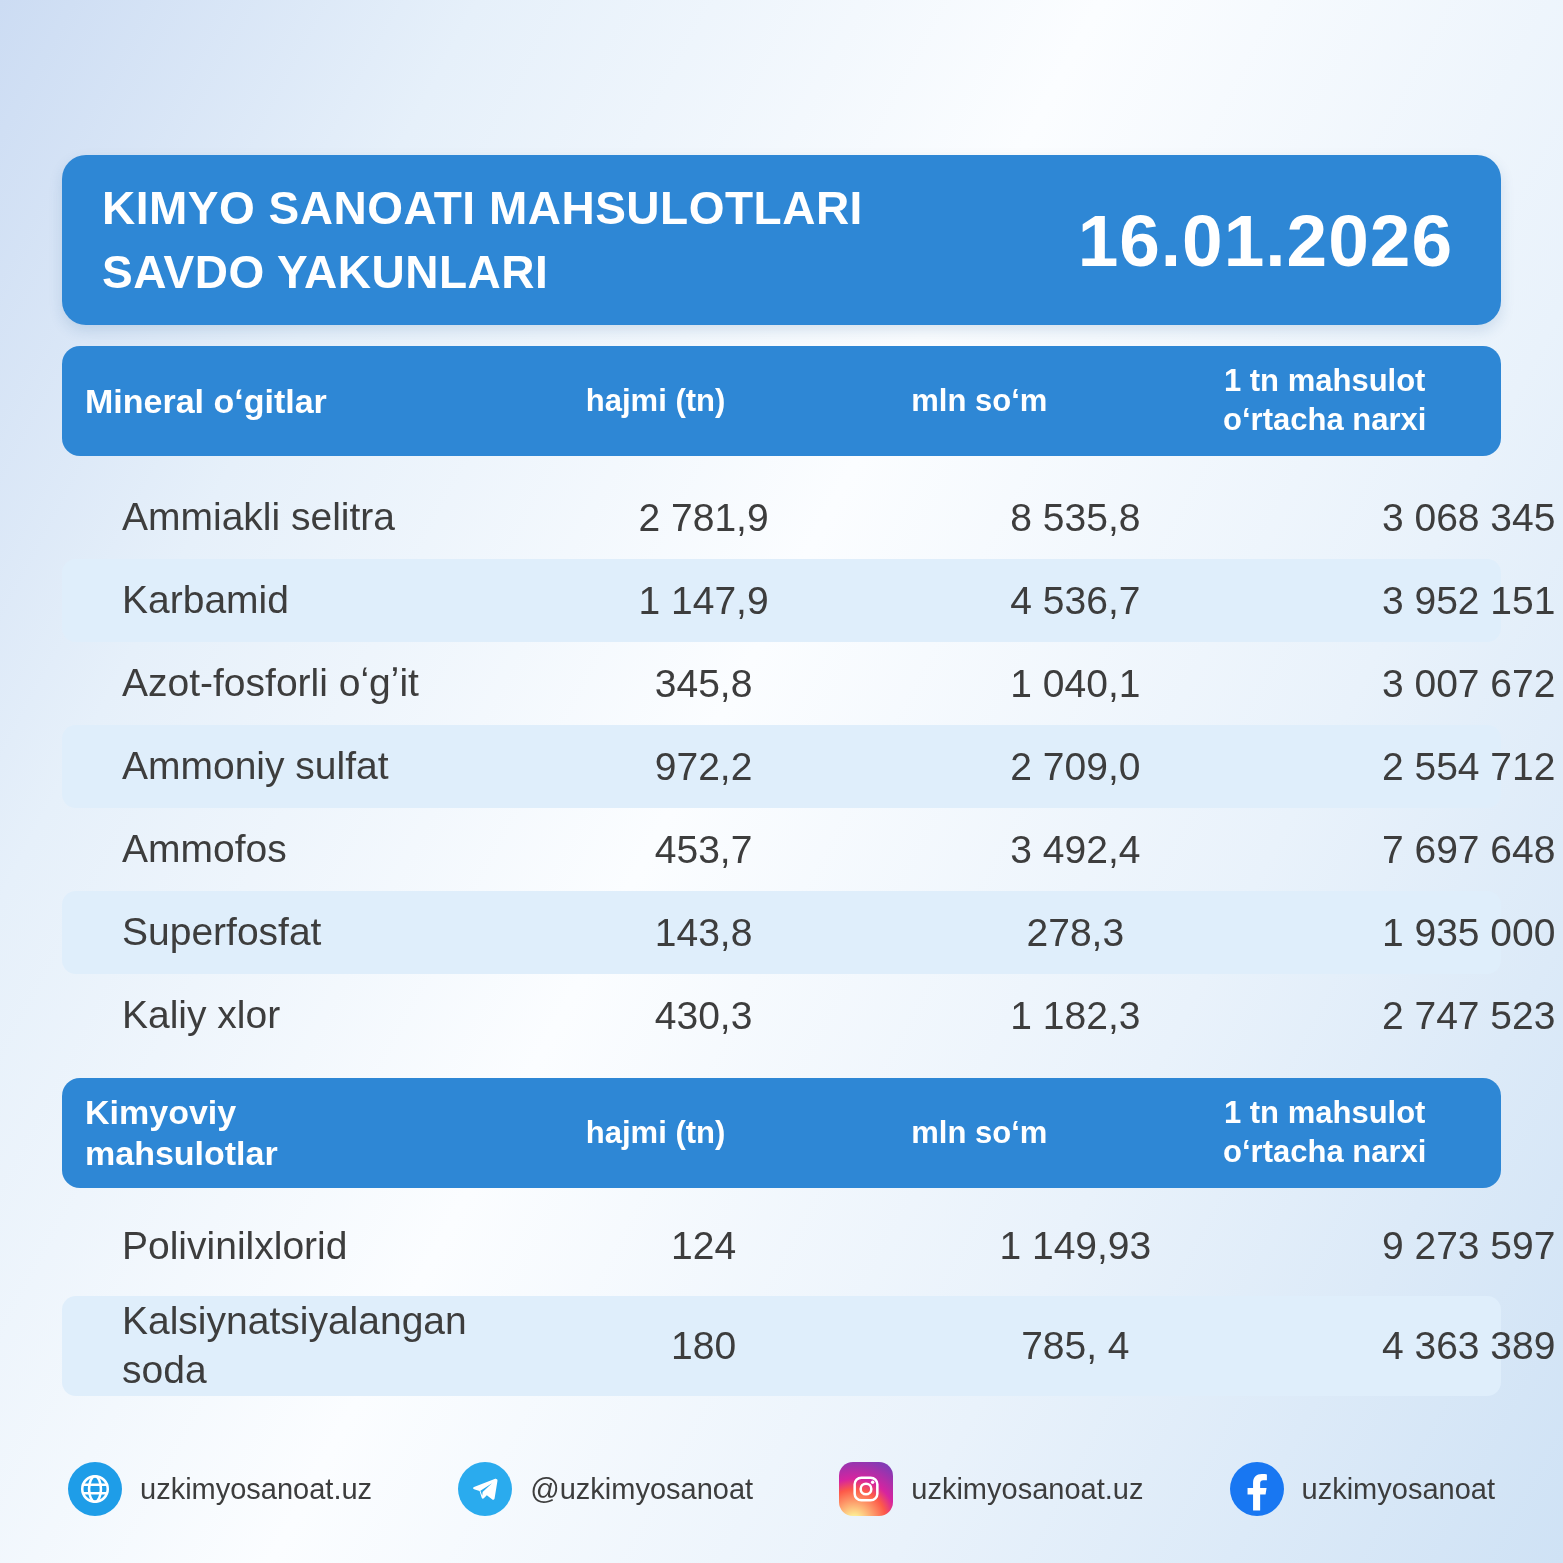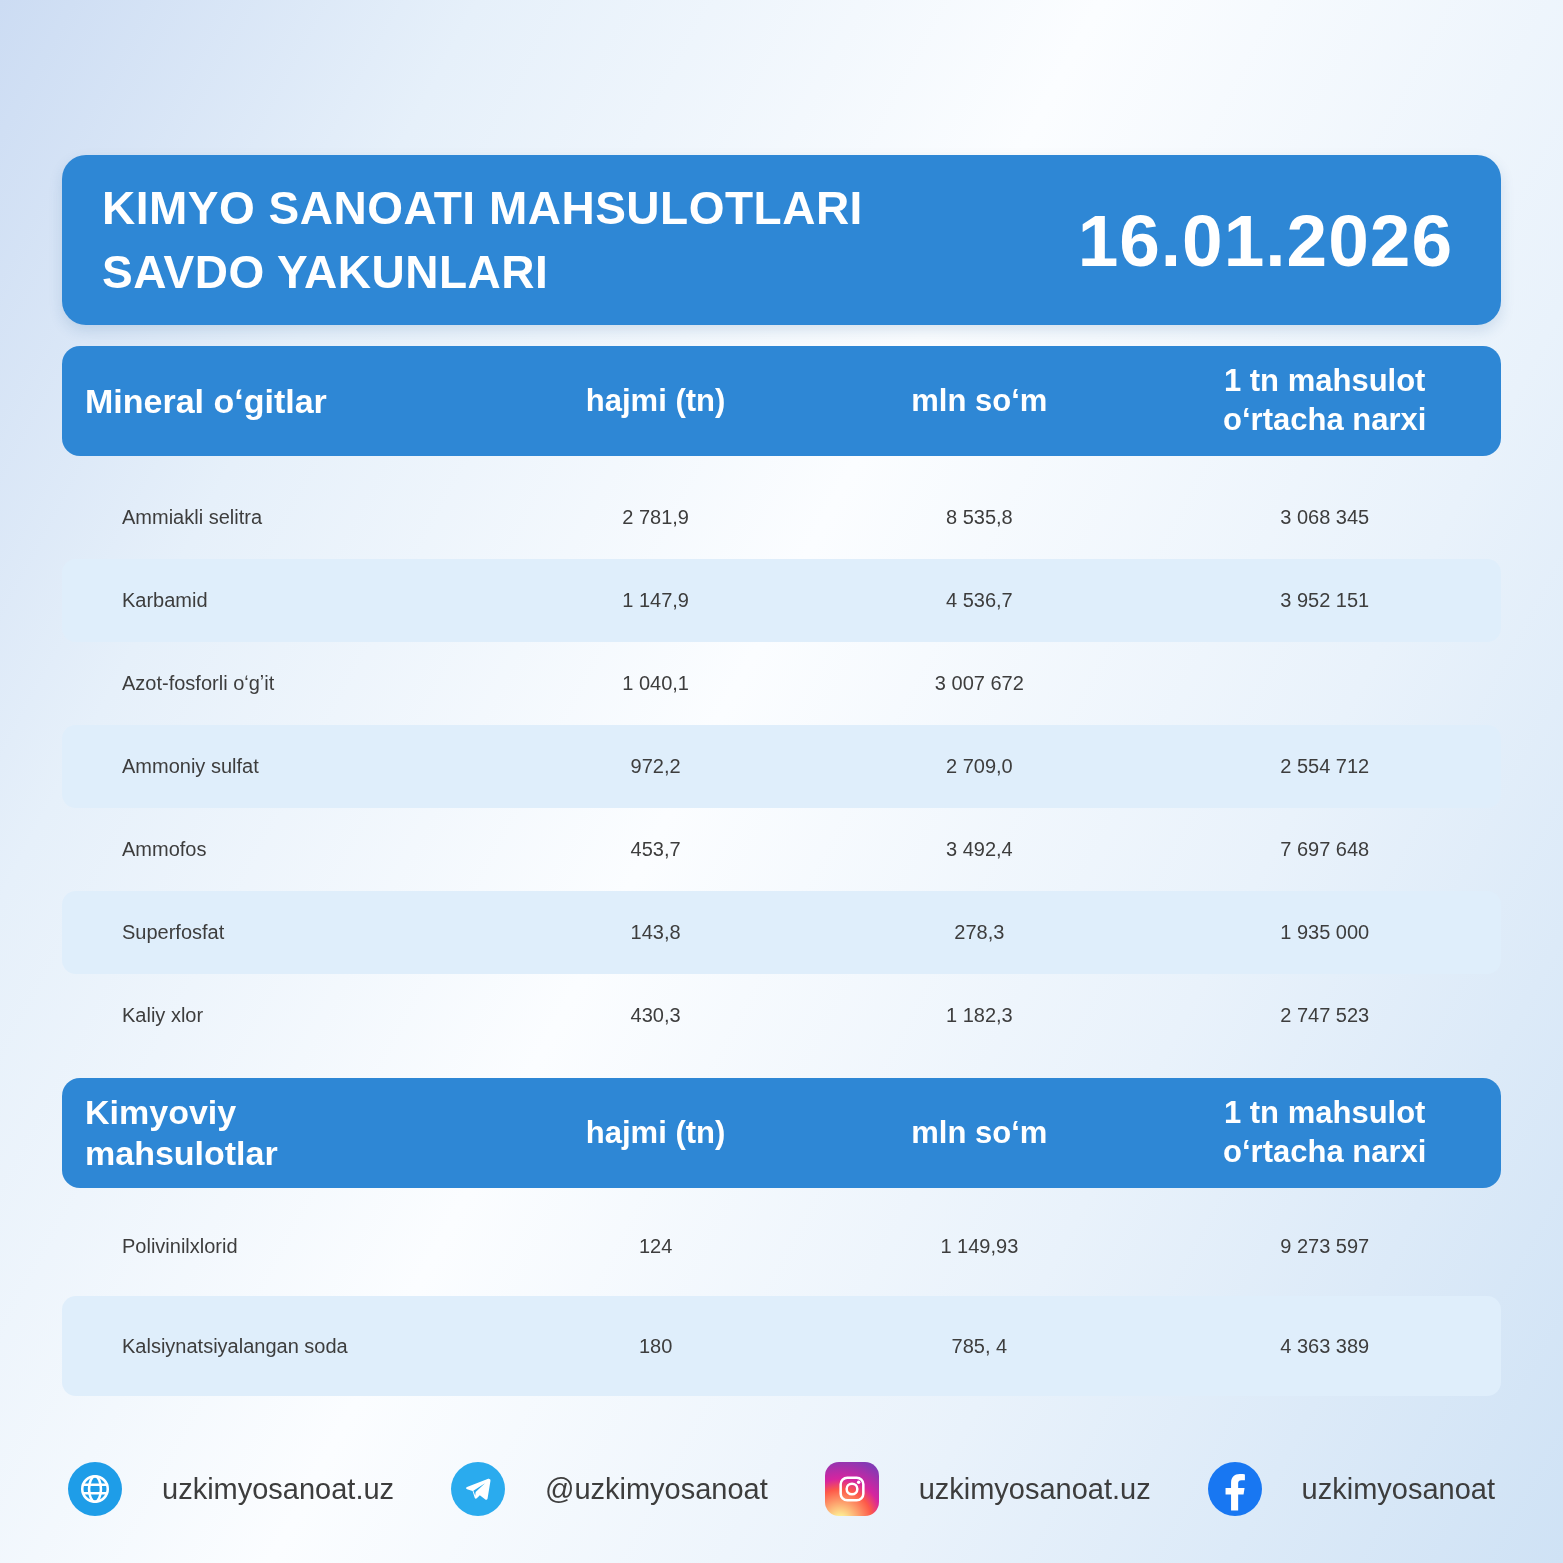--- a/index.html
+++ b/index.html
@@ -42,34 +42,35 @@
 
   
   .tbody { margin-top:20px; }
   .tbody-2 { margin-top:8px; }
   .row {
     display:grid;
     grid-template-columns:30.5% 21.5% 23.5% 24.5%;
     align-items:center;
     height:83px;
     border-radius:14px;
-    font-size:20px;
+    font-size:39px;
+    gap:48px;
   }
   .row-tall { height:100px; }
   .row.stripe { background:#dfeefb; }
   .cell-name { padding-left:60px; line-height:1.25; }
   .cell-num  { text-align:center; }
 
   
   .footer {
     margin-top:66px;
     display:flex; justify-content:space-between; align-items:center;
     padding:0 6px;
   }
-  .social { display:flex; align-items:center; gap:40px; font-size:29px; color:#3d3d3d; }
+  .social { display:flex; align-items:center; gap:18px; font-size:29px; color:#3d3d3d; }
   .icon-badge {
     width:54px; height:54px; border-radius:50%;
     display:flex; align-items:center; justify-content:center;
     flex:0 0 54px;
   }
   .globe    { background:#1e9de8; }
   .telegram { background:#2aabee; }
   .facebook { background:#1877f2; }
   .instagram {
     border-radius:14px;
@@ -104,20 +105,21 @@
       <div class="cell-num">3 068 345</div>
     </div>
     <div class="row stripe">
       <div class="cell-name">Karbamid</div>
       <div class="cell-num">1 147,9</div>
       <div class="cell-num">4 536,7</div>
       <div class="cell-num">3 952 151</div>
     </div>
     <div class="row">
       <div class="cell-name">Azot-fosforli oʻgʼit</div>
+      <div class="cell-num">345,8</div>
       <div class="cell-num">1 040,1</div>
       <div class="cell-num">3 007 672</div>
     </div>
     <div class="row stripe">
       <div class="cell-name">Ammoniy sulfat</div>
       <div class="cell-num">972,2</div>
       <div class="cell-num">2 709,0</div>
       <div class="cell-num">2 554 712</div>
     </div>
     <div class="row">

